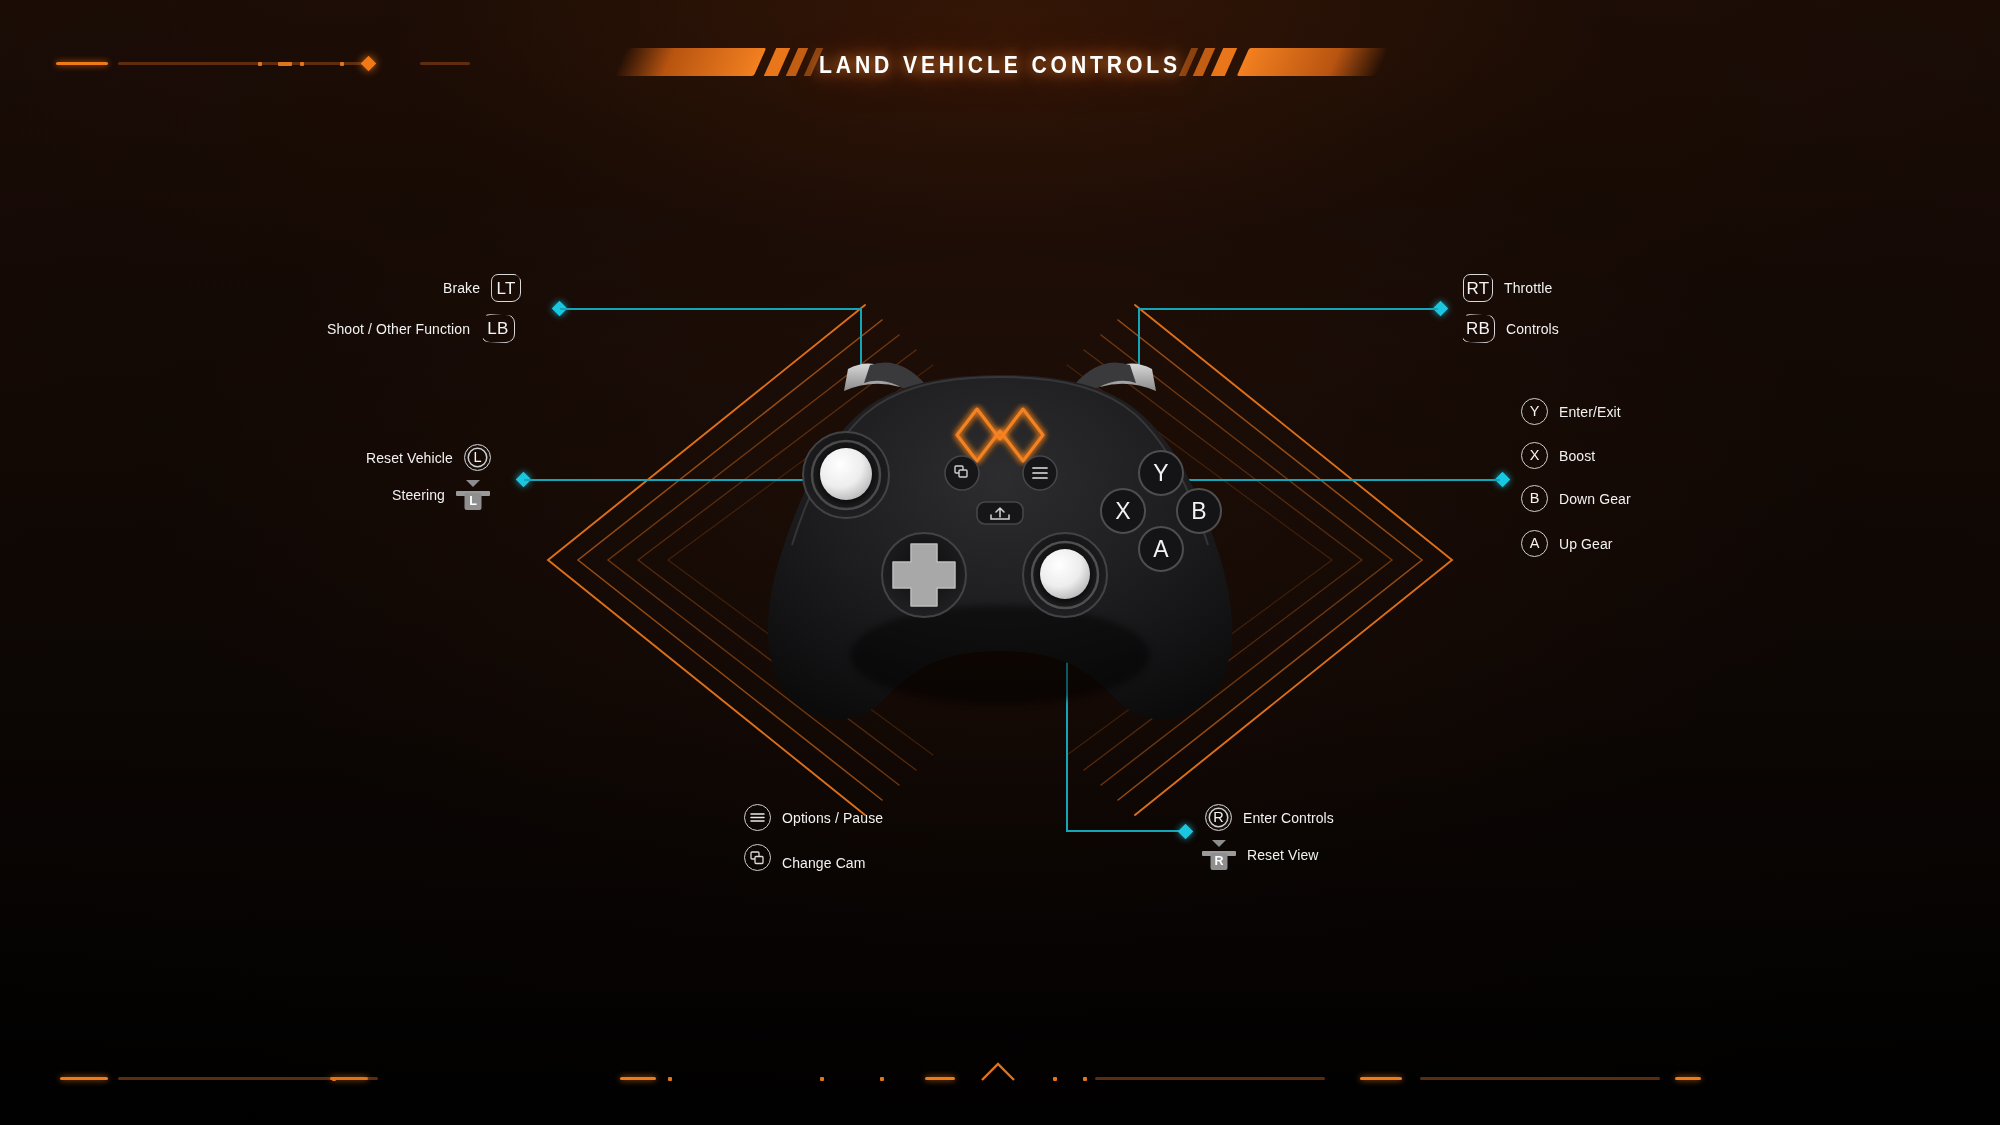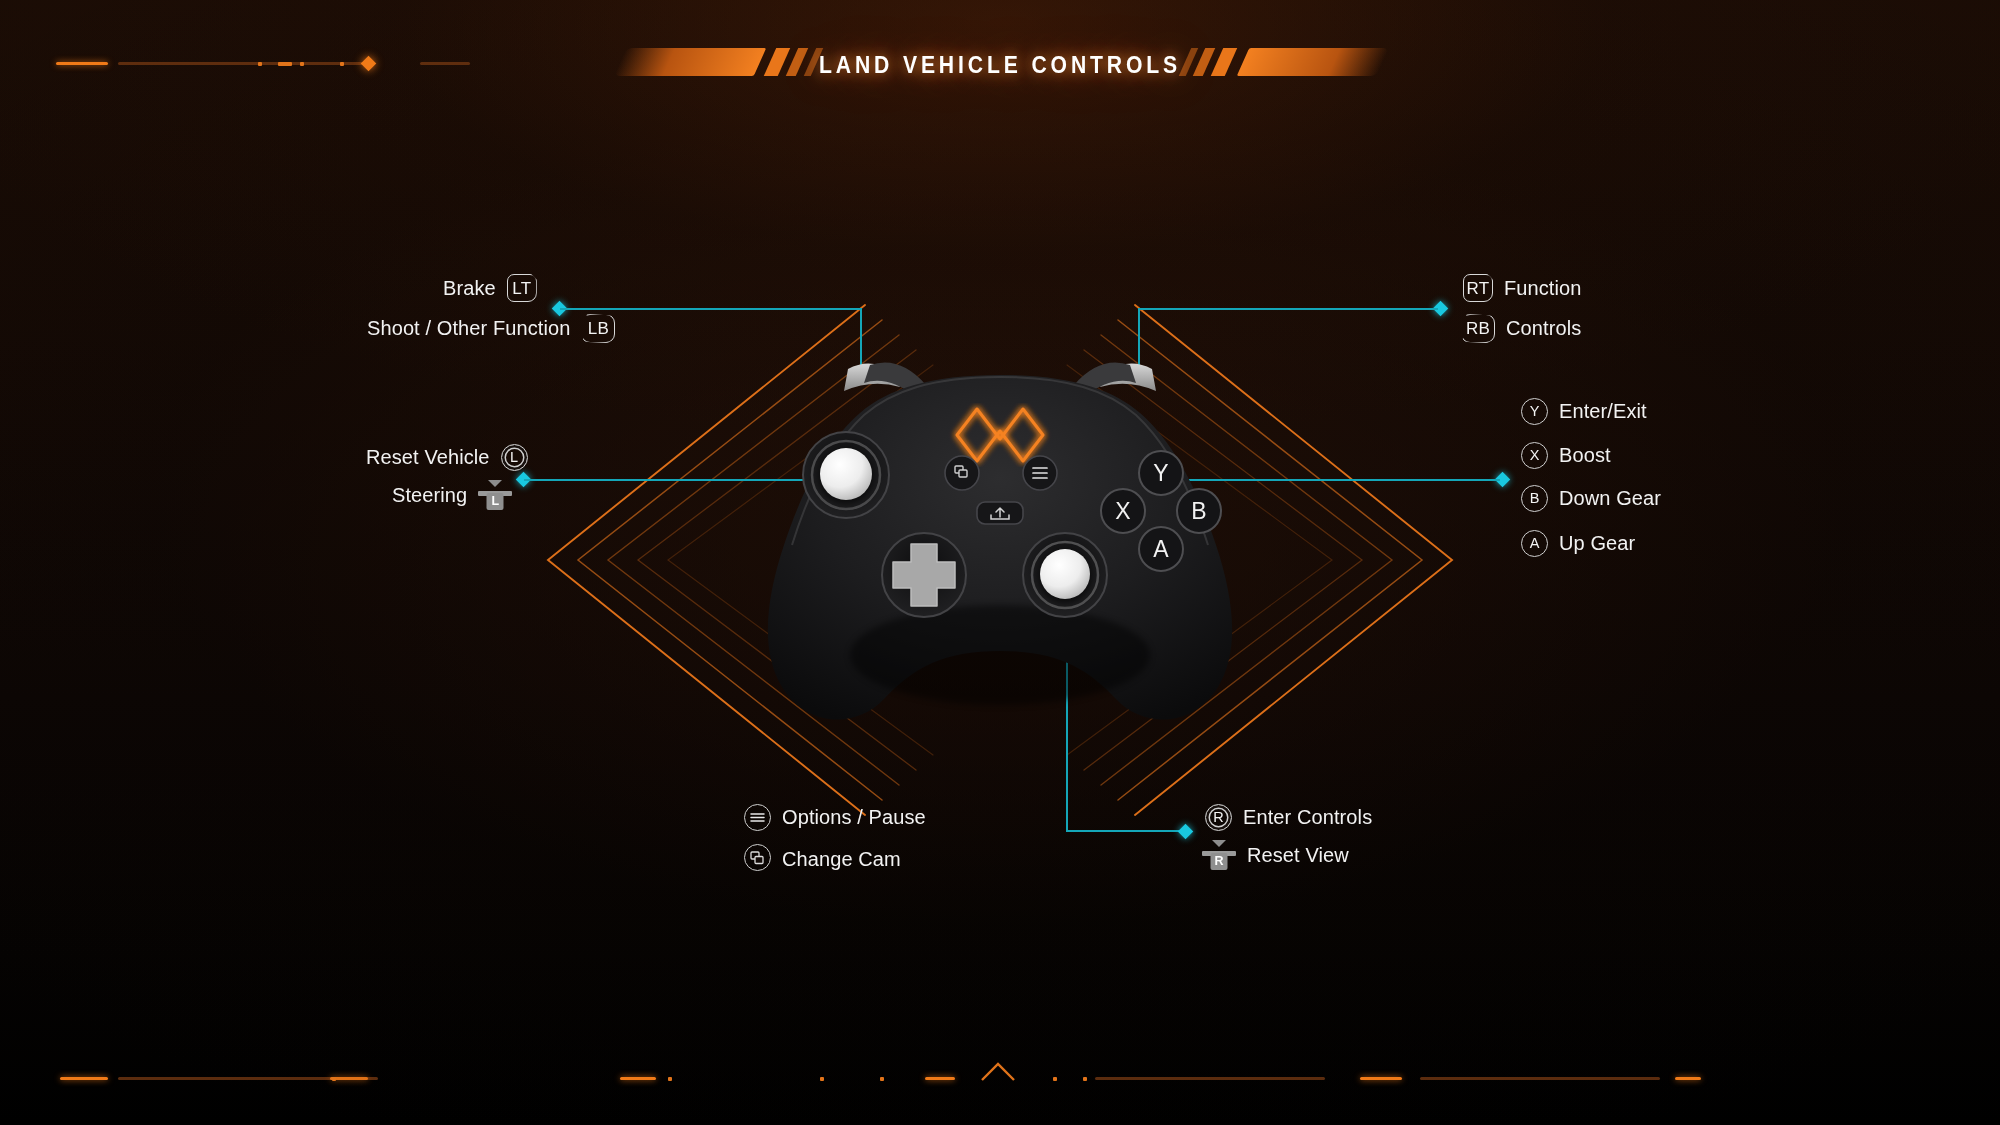--- a/index.html
+++ b/index.html
@@ -41,21 +41,21 @@
 
   
   .conn { position:absolute; background:#14a6b8; }
   .conn.h { height:2px; }
   .conn.v { width:2px; }
   .node { position:absolute; width:11px; height:11px; background:#19c8e0;
           transform:rotate(45deg); box-shadow:0 0 7px rgba(25,200,224,.8); }
 
   
   .row { position:absolute; display:flex; align-items:center; gap:11px; white-space:nowrap; }
-  .lbl { color:#f2f2f2; font-size:20px; letter-spacing:.1px; }
+  .lbl { color:#f2f2f2; font-size:14px; letter-spacing:.1px; }
 
   
   .badge-t, .badge-b {
     width:30px; height:28px; border:1.6px solid #d8d8d8; color:#f4f4f4;
     display:flex; align-items:center; justify-content:center;
     font-size:17px; font-weight:400; letter-spacing:.3px; line-height:1;
   }
   .badge-t { border-radius:7px 7px 9px 7px; clip-path:polygon(0 0, 82% 0, 100% 20%, 100% 100%, 0 100%); }
   .badge-b { border-radius:9px; clip-path:polygon(16% 0, 100% 6%, 100% 86%, 78% 100%, 4% 96%); height:29px; width:34px; }
 
@@ -176,28 +176,28 @@
 
   <div class="conn v" style="left:1066px; top:585px; height:247px;"></div>
   <div class="conn h" style="left:1066px; top:830px; width:120px;"></div>
   <div class="node" style="left:1180px; top:826px;"></div>
 </div>
 
 <div class="row" style="left:443px; top:274px;">
   <span class="lbl">Brake</span>
   <span class="badge-t">LT</span>
 </div>
-<div class="row" style="left:327px; top:314px;margin-left:40px;">
+<div class="row" style="left:327px; top:314px;">
   <span class="lbl">Shoot / Other Function</span>
   <span class="badge-b">LB</span>
 </div>
 
 <div class="row" style="left:1463px; top:274px;">
   <span class="badge-t">RT</span>
-  <span class="lbl">Function</span>
+  <span class="lbl">Throttle</span>
 </div>
 <div class="row" style="left:1461px; top:314px;">
   <span class="badge-b">RB</span>
   <span class="lbl">Controls</span>
 </div>
 
 <div class="row" style="left:366px; top:444px;">
   <span class="lbl">Reset Vehicle</span>
   <span class="badge-c dbl">L</span>
 </div>

